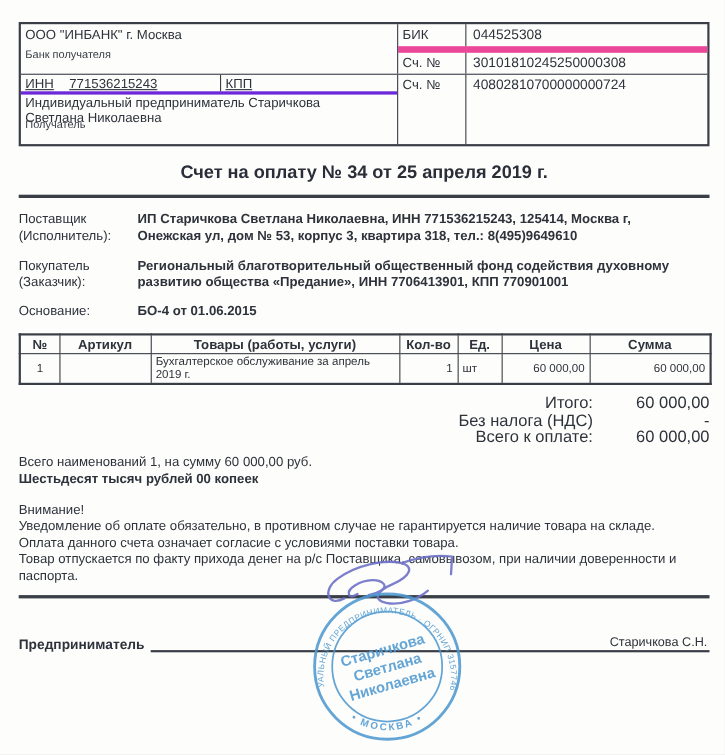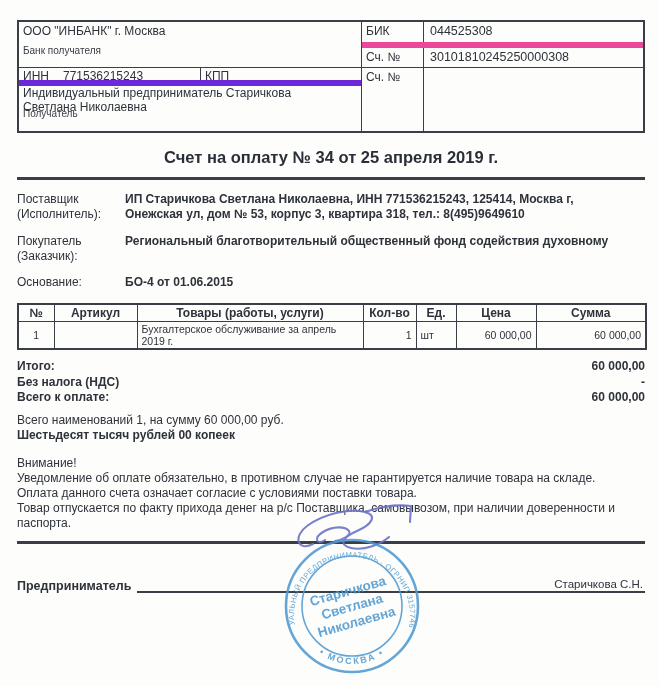--- a/index.html
+++ b/index.html
@@ -21,21 +21,21 @@
   .row-a { height: 46px; border-bottom: 1px solid #3a3e47; }
   .row-b { height: 63px; }
   .cell-bank { width: 343px; border-right: 1px solid #3a3e47; position: relative; padding: 2px 4px; font-size: 12px; }
   .small-label { position: absolute; left: 4px; bottom: 11px; font-size: 10px; color:#383c45; }
   .right-block { flex: 1; display: flex; flex-direction: column; }
   .sub { display: flex; flex: 1; }
   .sub-top { border-bottom: 6px solid #ec4899; }
   .lbl-cell { width: 62px; border-right: 1px solid #3a3e47; padding: 2px 4px; font-size: 12px; }
   .val-cell { flex: 1; padding: 2px 6px; font-size: 12.5px; }
   .left-b { width: 343px; border-right: 1px solid #3a3e47; display: flex; flex-direction: column; }
-  .inn-row { display: flex; border-bottom: 6px solid #6d28d9; height: 18px; }
+  .inn-row { display: flex; border-bottom: 3px solid #6d28d9; height: 18px; text-decoration: underline; }
   .inn-cell { width: 182px; border-right: 1px solid #3a3e47; padding: 1px 4px; font-size: 12px; }
   .inn-cell .v { margin-left: 14px; }
   .kpp-cell { flex: 1; padding: 1px 4px; font-size: 12px; }
   .payee-block { flex: 1; position: relative; padding: 1px 4px; font-size: 12px; line-height: 13.5px; }
   .rb-right { flex:1; display:flex; }
   .rb-right .lbl-cell { padding-top: 2px; }
 
   
   .doc-title { margin: 15px 0 0 0; font-size: 16.5px; font-weight: bold; color: #2a2e38; text-align: center; }
   .thick-rule { height: 3px; background: #3a3e47; margin-top: 10px; }
@@ -54,21 +54,21 @@
   .c-art  { width: 83px; }
   .c-good { width: 226px; }
   .c-qty  { width: 53px; }
   .c-unit { width: 40px; }
   .c-price{ width: 80px; }
   .c-sum  { width: 110px; }
   .ta-c { text-align: center; } .ta-r { text-align: right; } .ta-l { text-align: left; }
 
   
   .totals { margin-top: 9px; }
-  .totals-row { display: flex; justify-content: space-between; font-weight: bold; font-size: 12px; line-height: 15.5px; }
+  .totals-row { display: flex; justify-content: flex-end; font-weight: normal; font-size: 15px; line-height: 15.5px; }
   .t-value { width: 106px; text-align: right; }
 
   
   .summary { margin-top: 7px; font-size: 12px; line-height: 15px; }
   .amount-words { font-weight: bold; }
   .notice { margin-top: 13px; font-size: 12px; line-height: 15.2px; }
 
   
   .footer-rule { height: 3px; background: #3a3e47; margin-top: 9px; }
   .sign-row { display: flex; align-items: flex-end; margin-top: 34px; }
@@ -115,20 +115,21 @@
             </div>
           </div>
           <div class="payee-block">
             <div>Индивидуальный предприниматель Старичкова</div>
             <div>Светлана Николаевна</div>
             <div class="small-label">Получатель</div>
           </div>
         </div>
         <div class="rb-right">
           <div class="lbl-cell">Сч. №</div>
+          <div class="val-cell">40802810700000000724</div>
         </div>
       </div>
     </div>
 
     <div class="doc-title">Счет на оплату № 34 от 25 апреля 2019 г.</div>
     <div class="thick-rule"></div>
 
     <div class="party">
       <div class="party-label">
         <div>Поставщик</div>
@@ -140,20 +141,21 @@
       </div>
     </div>
 
     <div class="party">
       <div class="party-label">
         <div>Покупатель</div>
         <div>(Заказчик):</div>
       </div>
       <div class="party-value">
         <div>Региональный благотворительный общественный фонд содействия духовному</div>
+        <div>развитию общества «Предание», ИНН 7706413901, КПП 770901001</div>
       </div>
     </div>
 
     <div class="party basis">
       <div class="party-label">Основание:</div>
       <div class="party-value">БО-4 от 01.06.2015</div>
     </div>
 
     <table class="items">
       <thead>

